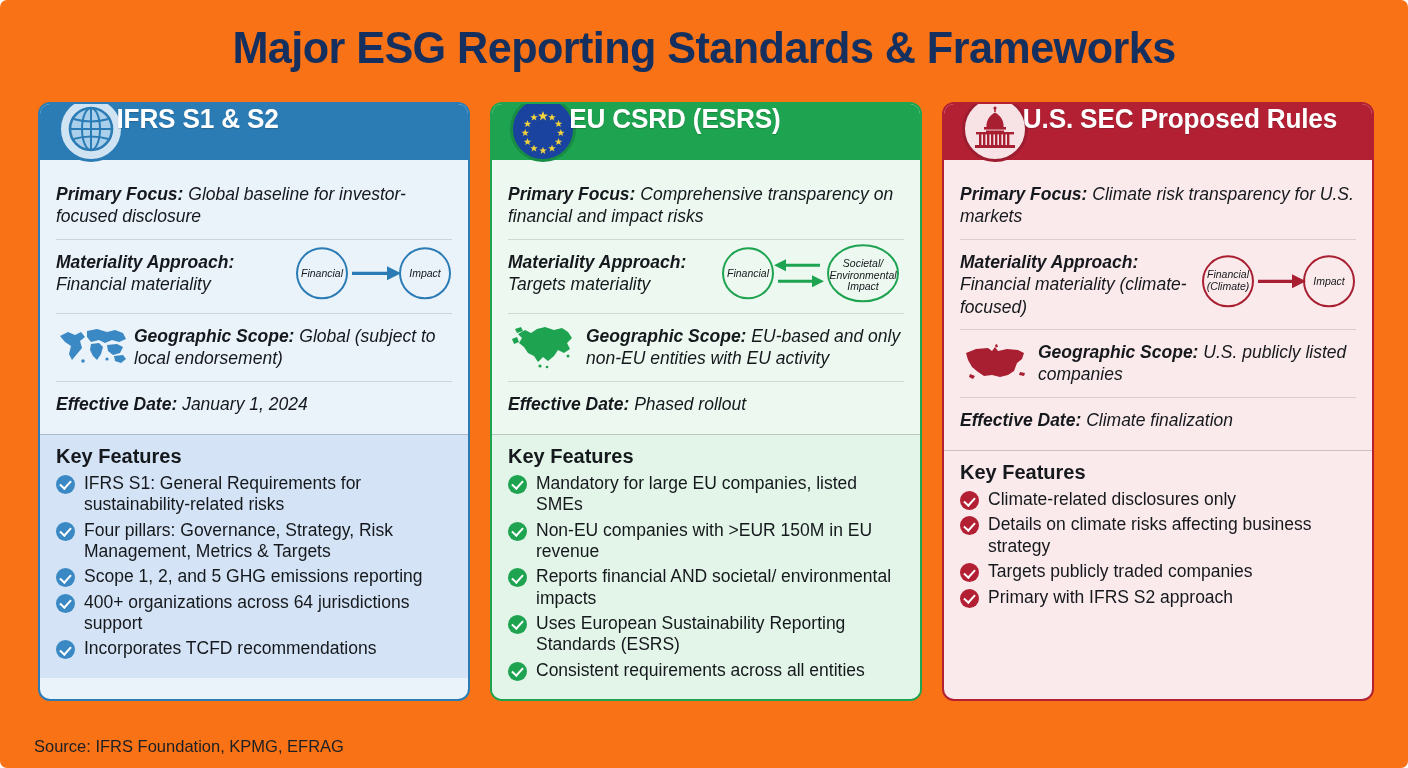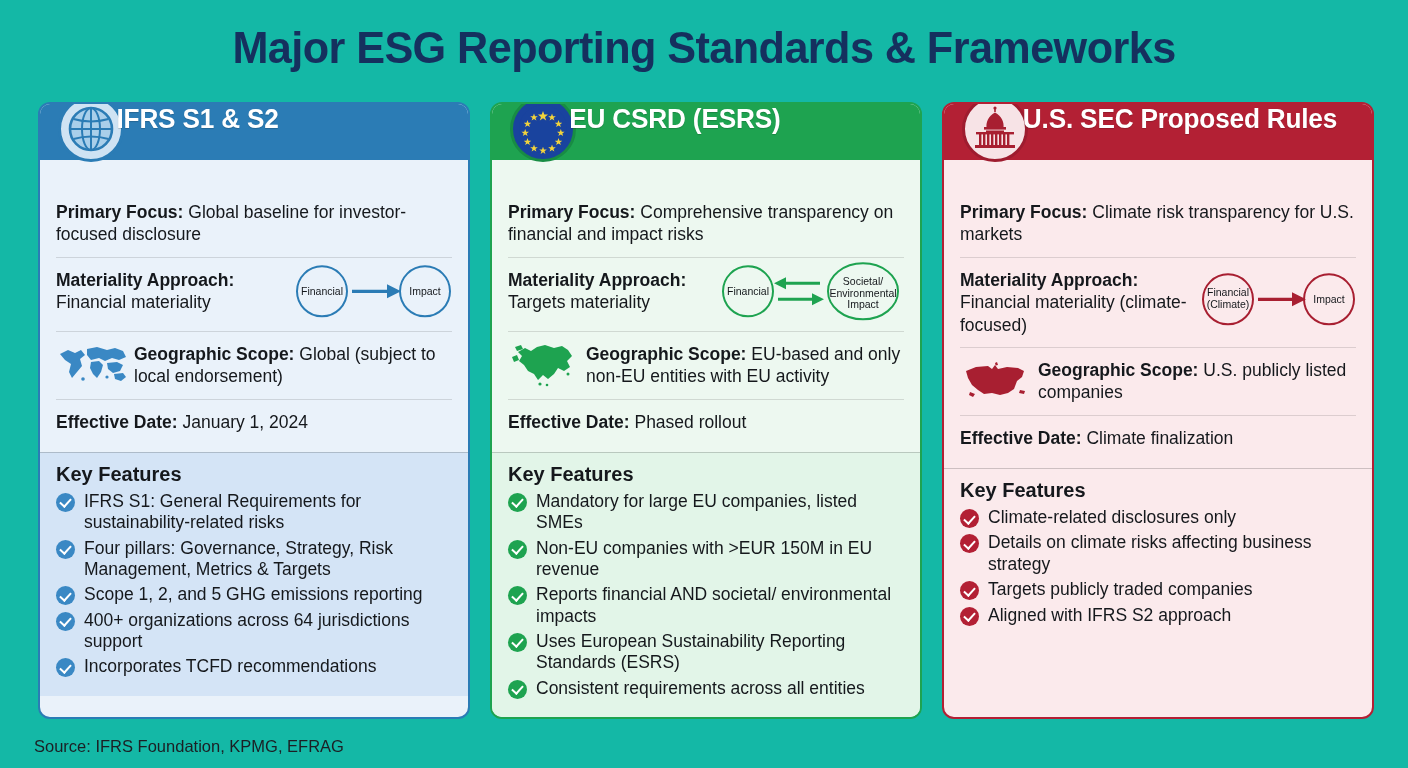--- a/index.html
+++ b/index.html
@@ -2,21 +2,21 @@
 <html><head>
 <meta charset="utf-8">
 <style>
   * { box-sizing: border-box; margin: 0; padding: 0; }
   html, body {
     width: 1408px; height: 768px;
     background: #ffffff;
     font-family: "Liberation Sans", sans-serif;
     overflow: hidden;
   }
-  .page { position: relative; width: 1408px; height: 768px; background:#14b8a6; }
+  .page { position: relative; width: 1408px; height: 768px; background:#f97316;border-radius:7px; }
 
   .title {
     text-align: center;
     font-size: 45px;
     font-weight: bold;
     color: #15305e;
     letter-spacing: -0.6px;
     padding-top: 22px;
     transform: scaleX(0.96);
   }
@@ -62,21 +62,21 @@
     left: 18px; top: -8px;
     width: 66px; height: 66px;
     border-radius: 50%;
     display:flex; align-items:center; justify-content:center;
   }
   .blue  .head-icon { background:#cfe3f3; border: 3px solid #2b7cb5; }
   .green .head-icon { background:#19439e; border: 3px solid #188c44; }
   .red   .head-icon { background:#f7e3e6; border: 3px solid #9e1c2f; }
 
   
-  .card-body { padding: 30px 16px 0 16px; }
+  .card-body { padding: 12px 16px 0 16px; font-style: italic; }
   .row {
     position: relative;
     padding: 11px 0 11px 0;
     font-size: 17.5px;
     line-height: 1.28;
     color:#15181c;
   }
   .row + .row { border-top: 1px solid rgba(0,0,0,0.12); }
   .row b { font-weight: bold; }
   .row.with-diagram { padding-right: 160px; min-height: 74px; }
@@ -419,21 +419,21 @@
         <div class="feat">
             <span class="chk"></span>
             <span>Details on climate risks affecting business strategy</span>
           </div>
         <div class="feat">
             <span class="chk"></span>
             <span>Targets publicly traded companies</span>
           </div>
         <div class="feat">
             <span class="chk"></span>
-            <span>Aligned with IFRS S2 approach</span>
+            <span>Primary with IFRS S2 approach</span>
           </div>
       </div>
     </div>
 
   </div>
 
   <div class="source">Source: IFRS Foundation, KPMG, EFRAG</div>
 </div>
 
 </body></html>

